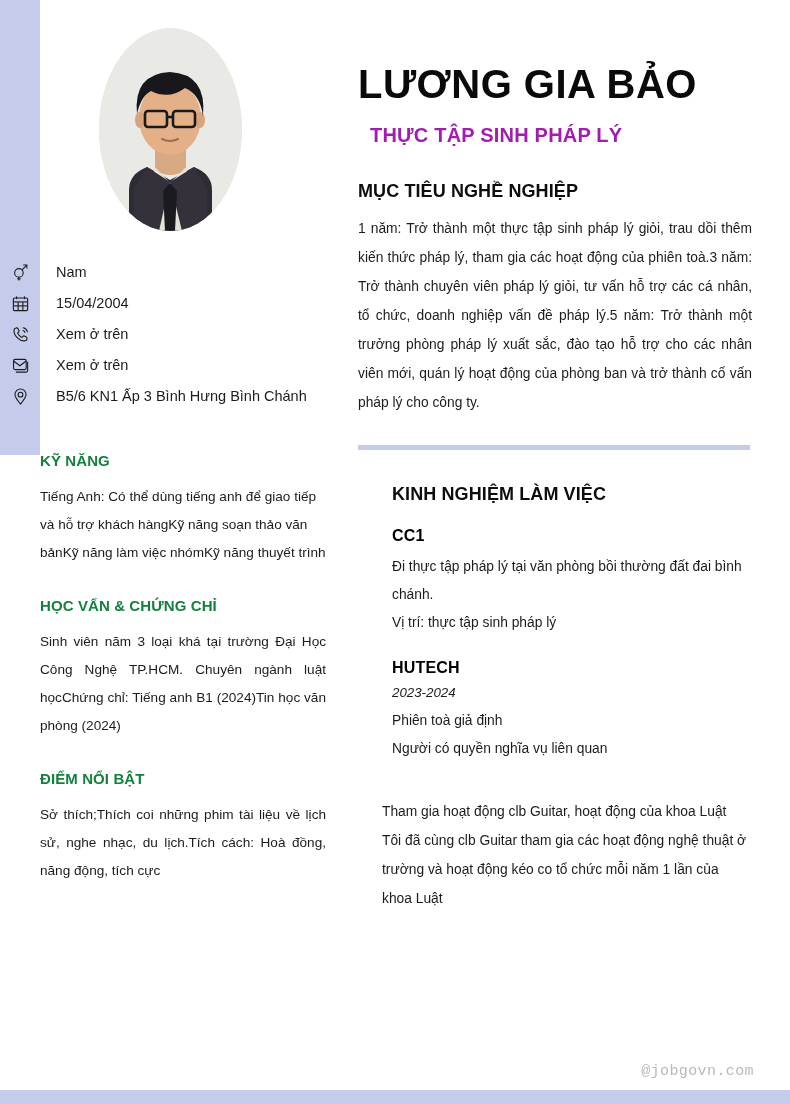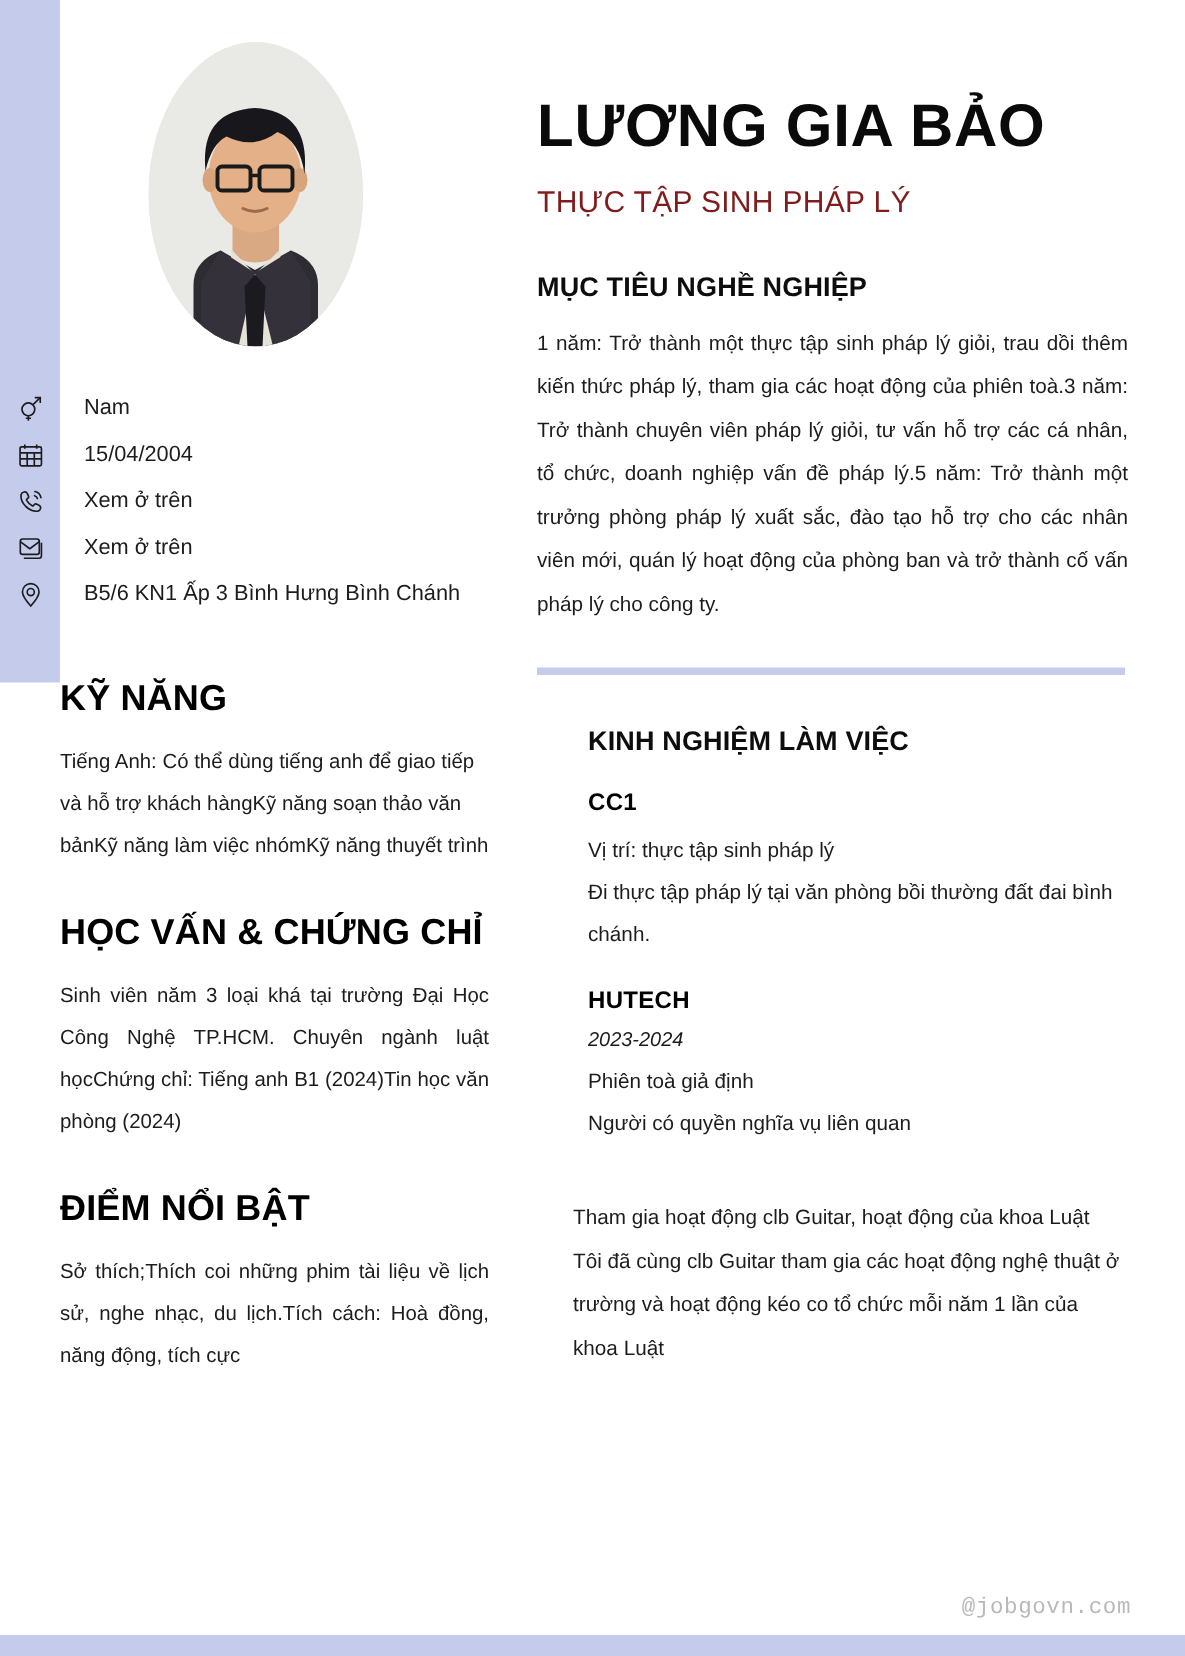--- a/index.html
+++ b/index.html
@@ -98,24 +98,24 @@
   }
 
   
   .left-section {
     margin: 0 14px 0 40px;
   }
   .left-section.first { margin-top: 36px; }
   .left-section + .left-section { margin-top: 30px; }
 
   .sec-title {
-    font-size: 24px;
+    font-size: 15px;
     font-weight: bold;
     letter-spacing: 0.1px;
-    color: #000000;
+    color: #15803d;
     margin: 0 0 14px 0;
   }
   .sec-body {
     font-size: 13.6px;
     line-height: 28px;
     color: #1c1c1c;
     margin: 0;
   }
   .sec-body.justify { text-align: justify; }
 
@@ -123,24 +123,24 @@
   .name {
     font-size: 40px;
     font-weight: bold;
     letter-spacing: 0.5px;
     line-height: 1.1;
     margin: 62px 0 0 0;
     color: #0a0a0a;
   }
   .job-title {
     font-size: 20px;
-    font-weight: normal;
+    font-weight: bold;
     letter-spacing: 0.2px;
-    margin: 18px 0 0 0;
-    color: #7f1d1d;
+    margin: 18px 0 0 12px;
+    color: #a21caf;
   }
 
   .r-section { margin-top: 34px; }
   .r-title {
     font-size: 18px;
     font-weight: bold;
     letter-spacing: 0.1px;
     margin: 0 0 12px 0;
     color: #0d0d0d;
   }
@@ -337,22 +337,22 @@
     <div class="rule"></div>
 
     <div class="r-section">
       <div class="exp-title-wrap">
         <h3 class="r-title">KINH NGHIỆM LÀM VIỆC</h3>
       </div>
       <div class="exp-block">
 
         <div class="exp-entry">
           <p class="exp-org">CC1</p>
+          <p class="exp-line">Đi thực tập pháp lý tại văn phòng bồi thường đất đai bình chánh.</p>
           <p class="exp-line">Vị trí: thực tập sinh pháp lý</p>
-          <p class="exp-line">Đi thực tập pháp lý tại văn phòng bồi thường đất đai bình chánh.</p>
         </div>
 
         <div class="exp-entry">
           <p class="exp-org">HUTECH</p>
           <p class="exp-date">2023-2024</p>
           <p class="exp-line">Phiên toà giả định</p>
           <p class="exp-line">Người có quyền nghĩa vụ liên quan</p>
         </div>
 
       </div>

